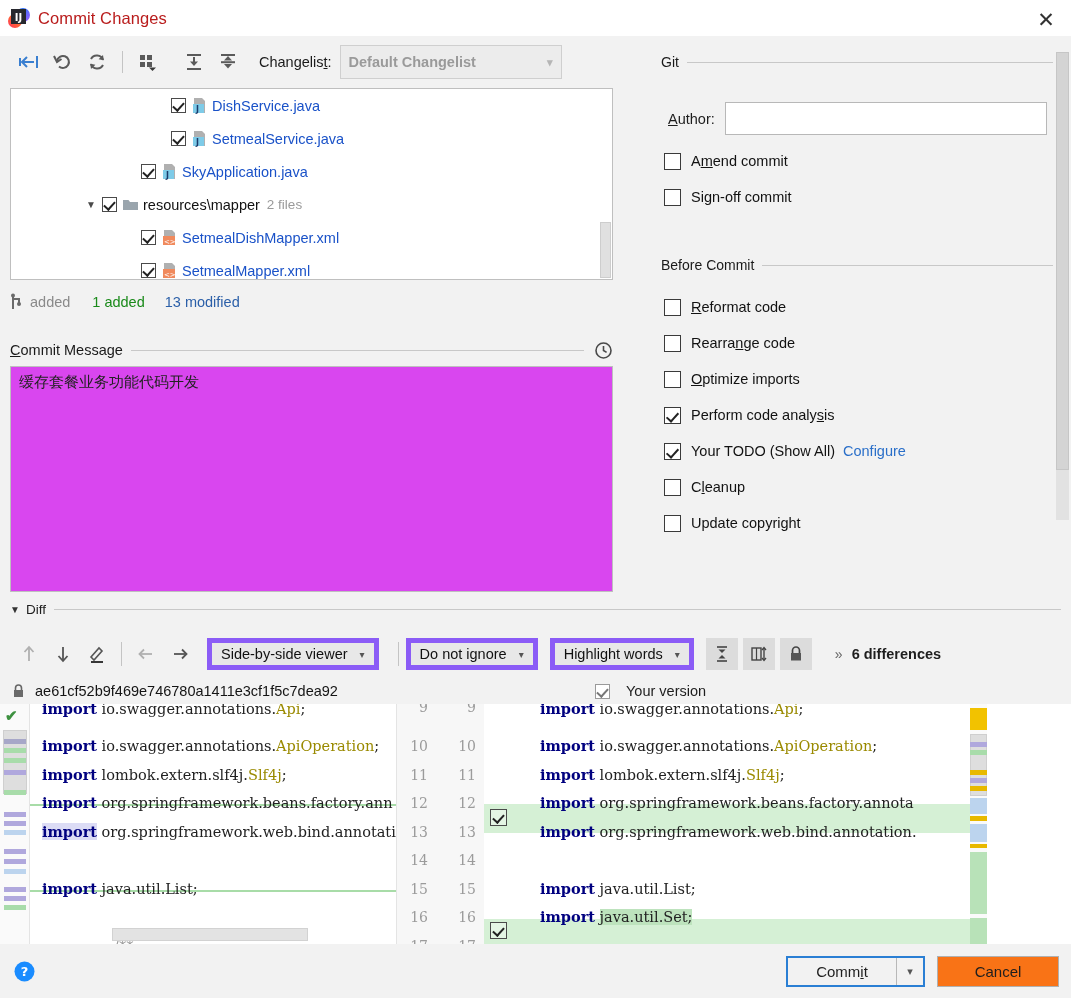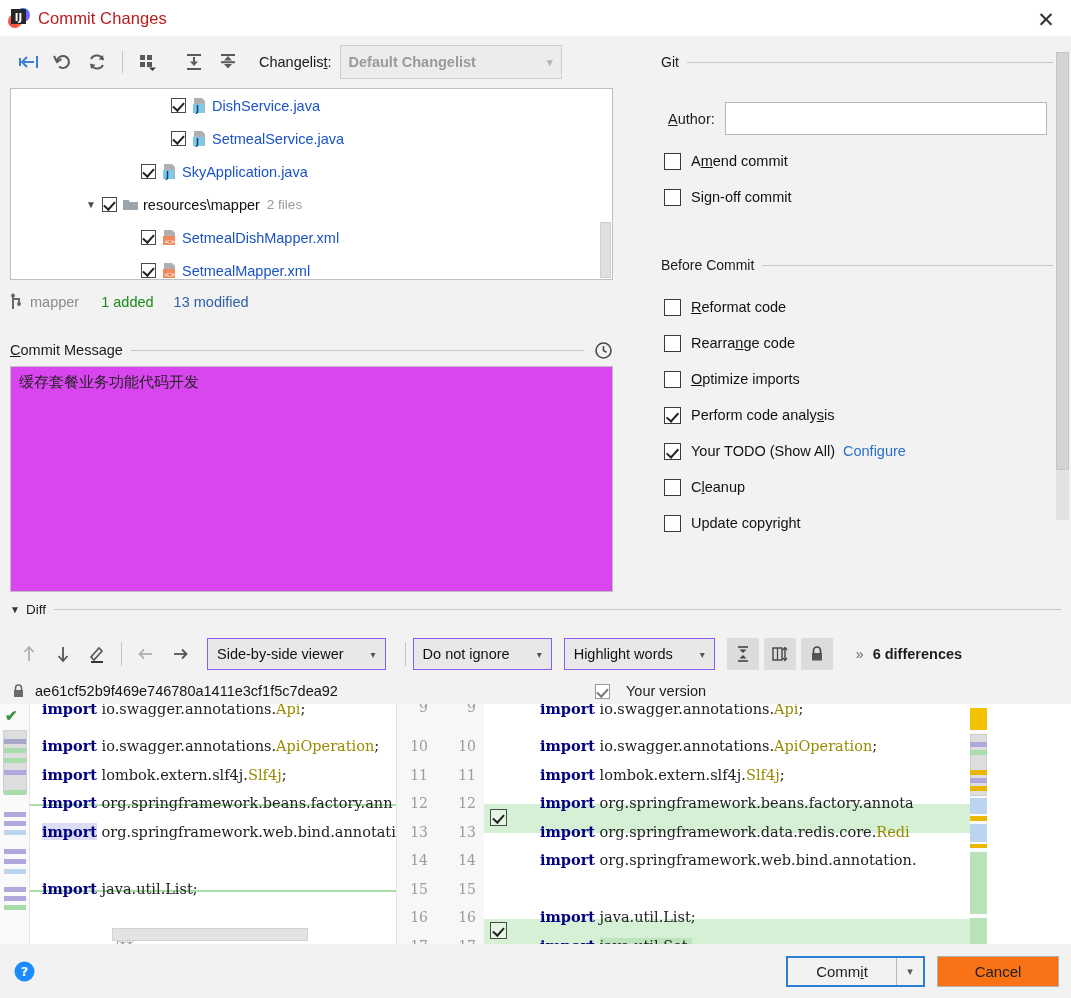--- a/index.html
+++ b/index.html
@@ -134,22 +134,22 @@
   .diff-lbl { font-size: 13.5px; margin-right: 8px; }
   .diff-line { flex: 1; height: 1px; background: #c8c8c8; }
 
   .diff-toolbar {
     position: absolute; left: 12px; top: 632px; width: 1059px; height: 44px;
     display: flex; align-items: center;
   }
   .dt-ic { width: 34px; height: 34px; display: flex; align-items: center; justify-content: center; }
   .dt-sep { width: 1px; height: 24px; background: #c4c4c4; margin: 0 7px; }
   .dd {
-    height: 32px; background: #e8e8e8; border: 1px solid #8b5cf6;
-    display: flex; align-items: center; padding: 0 9px; gap: 27px;
+    height: 32px; background: #e8e8e8; border: 5px solid #8b5cf6;
+    display: flex; align-items: center; padding: 0 9px; gap: 12px;
     font-size: 14.5px; color: #111; margin-right: 12px;
   }
   .dd .chev { font-size: 10px; color: #555; }
   .sqbtn {
     width: 32px; height: 32px; background: #dcdcdc; margin-right: 5px;
     display: flex; align-items: center; justify-content: center;
   }
   .diffcount { margin-left: 18px; font-size: 14.5px; font-weight: bold; display: flex; align-items: center; gap: 9px; }
   .diffcount .arrows { color: #666; font-weight: normal; font-size: 14px; }
 
@@ -404,21 +404,21 @@
 
   <div class="statusrow">
     <div class="branch-ic">
       <svg width="14" height="18" viewBox="0 0 14 18">
         <path d="M3 2 L3 16" stroke="#6a6a6a" stroke-width="2"></path>
         <path d="M3 6 L9 6 L9 10" fill="none" stroke="#6a6a6a" stroke-width="2"></path>
         <circle cx="3" cy="2.5" r="2" fill="#6a6a6a"></circle>
         <circle cx="9" cy="11" r="2" fill="#6a6a6a"></circle>
       </svg>
     </div>
-    <div class="branch-name">mapper</div>
+    <div class="branch-name">added</div>
     <div class="st-added">1 added</div>
     <div class="st-mod">13 modified</div>
   </div>
 
   <div class="cm-head">
     <div class="cm-title"><u>C</u>ommit Message</div>
     <div class="cm-line"></div>
     <div class="cm-clock">
       <svg width="19" height="19" viewBox="0 0 19 19">
         <circle cx="9.5" cy="9.5" r="7.5" fill="none" stroke="#4a4a4a" stroke-width="1.6"></circle>
@@ -684,23 +684,20 @@
         <div class="cl" style="margin-top:8px">
           <span class="kw">import</span> io.swagger.annotations.<span class="cls">ApiOperation</span>;
         </div>
         <div class="cl">
           <span class="kw">import</span> lombok.extern.slf4j.<span class="cls">Slf4j</span>;
         </div>
         <div class="cl">
           <span class="kw">import</span> org.springframework.beans.factory.annota
         </div>
         <div class="cl">
-          <span class="kw">import</span> org.springframework.data.redis.core.<span class="cls">Redi</span>
-        </div>
-        <div class="cl">
           <span class="kw">import</span> org.springframework.web.bind.annotation.
         </div>
         <div class="cl"></div>
         <div class="cl">
           <span class="kw">import</span> java.util.List;
         </div>
         <div class="cl">
           <span class="kw">import</span> <span class="hl-green">java.util.Set;</span>
         </div>
       </div>

